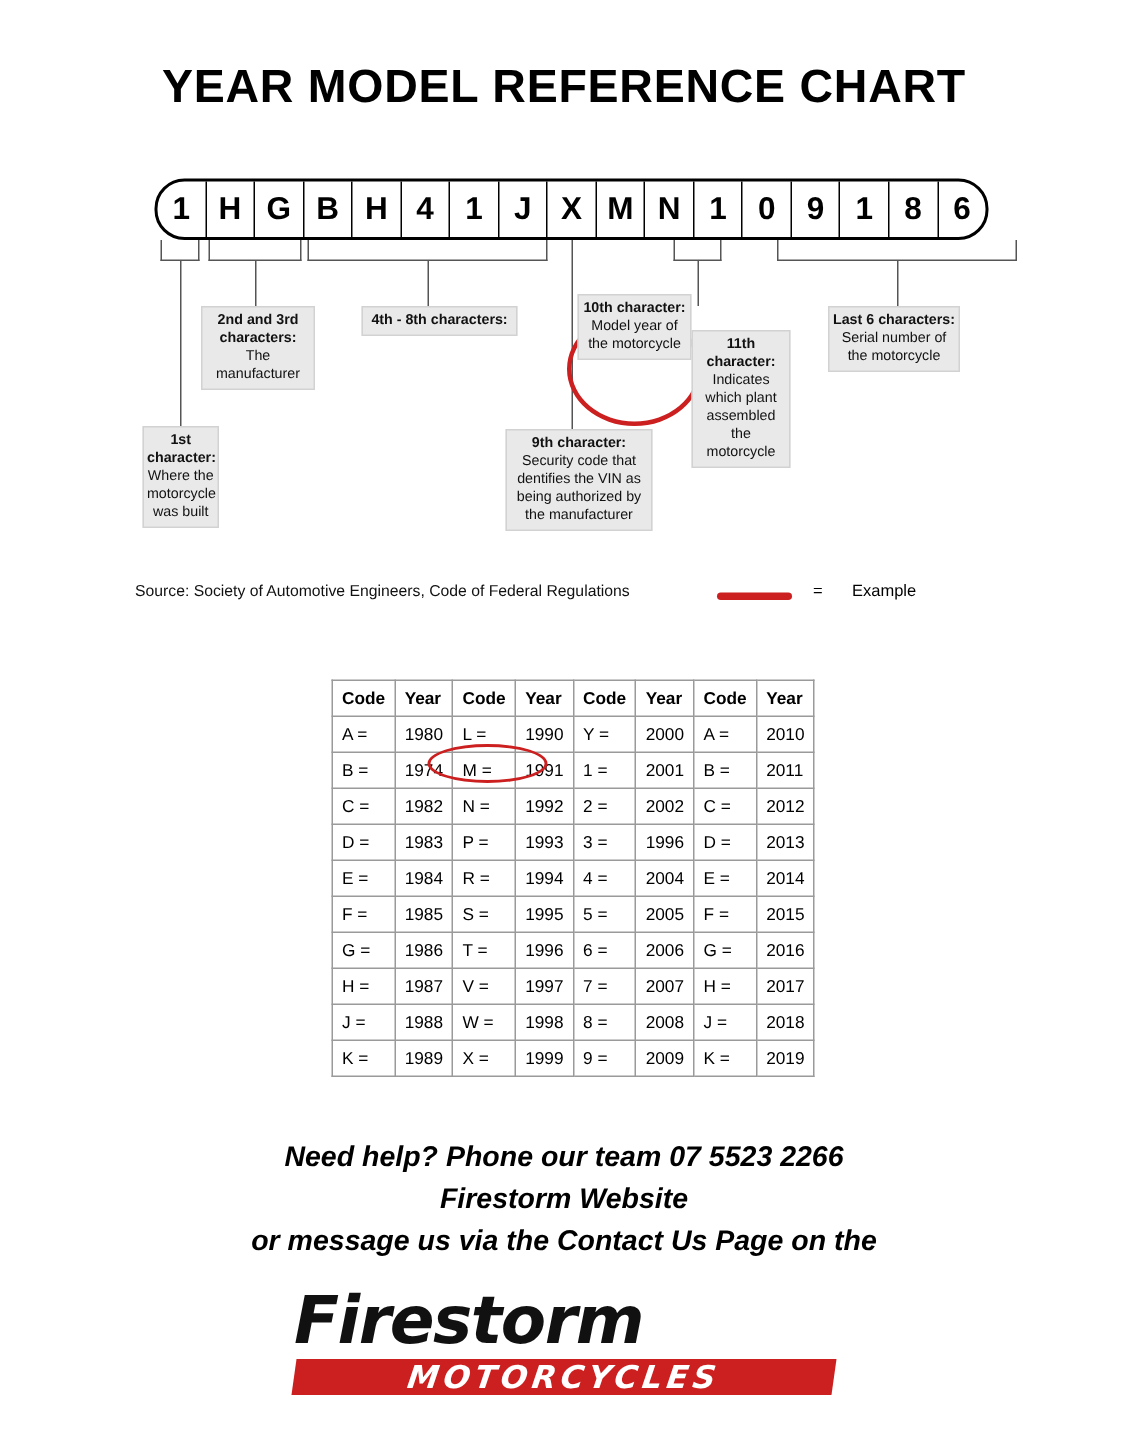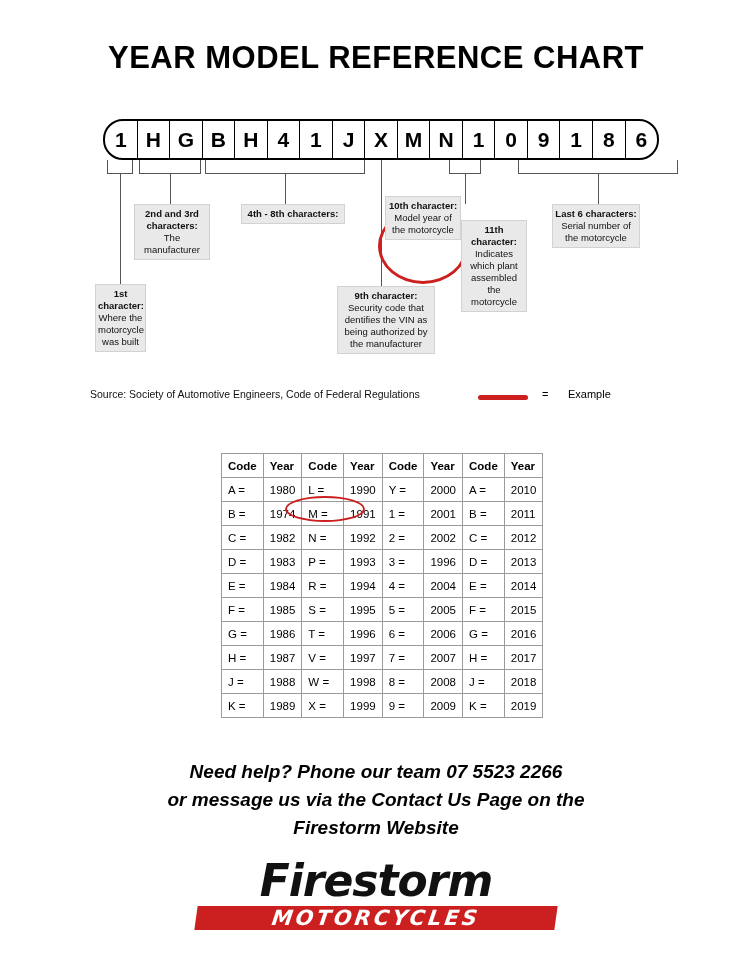--- a/index.html
+++ b/index.html
@@ -180,21 +180,20 @@
     width: 360px;
     height: 80px;
   }
   .logo-top {
     font-family: "DejaVu Sans", sans-serif;
     font-style: italic;
     font-weight: bold;
     font-size: 44px;
     color: #111;
     letter-spacing: -1px;
-    text-align: center;
     line-height: 46px;
   }
   .logo-bottom {
     margin-top: 2px;
     background: #cc1f1f;
     color: #fff;
     font-family: "DejaVu Sans", sans-serif;
     font-style: italic;
     font-weight: bold;
     font-size: 21px;
@@ -405,20 +404,20 @@
         <td>K =</td>
         <td class="year">2019</td>
       </tr>
     </tbody>
   </table>
 </div>
 <div class="table-ellipse"></div>
 
 <div class="help">
   <div>Need help?  Phone our team 07 5523 2266</div>
+  <div>Firestorm Website</div>
   <div>or message us via the Contact Us Page on the</div>
-  <div>Firestorm Website</div>
 </div>
 
 <div class="logo">
   <div class="logo-top">Firestorm</div>
   <div class="logo-bottom">MOTORCYCLES</div>
 </div>
 
 </body></html>

